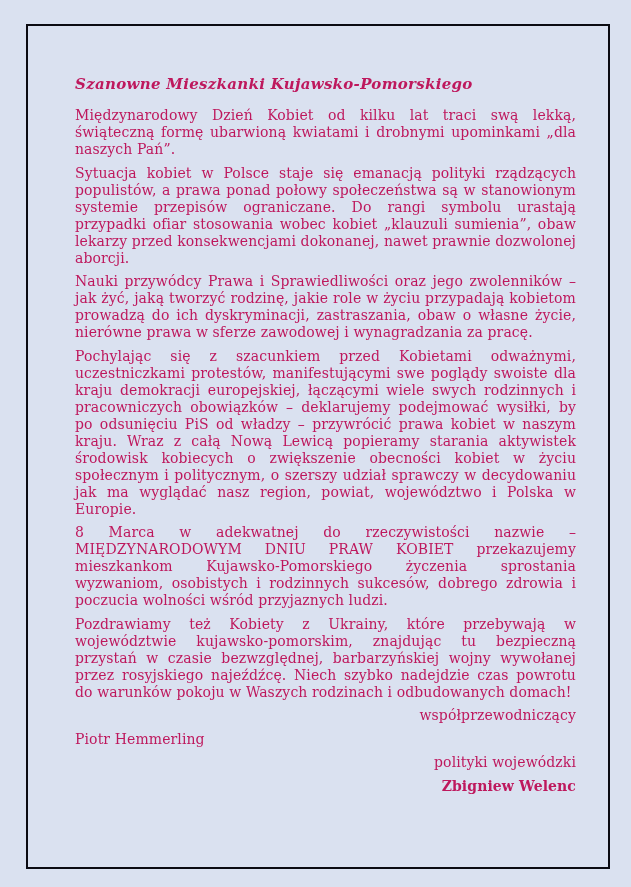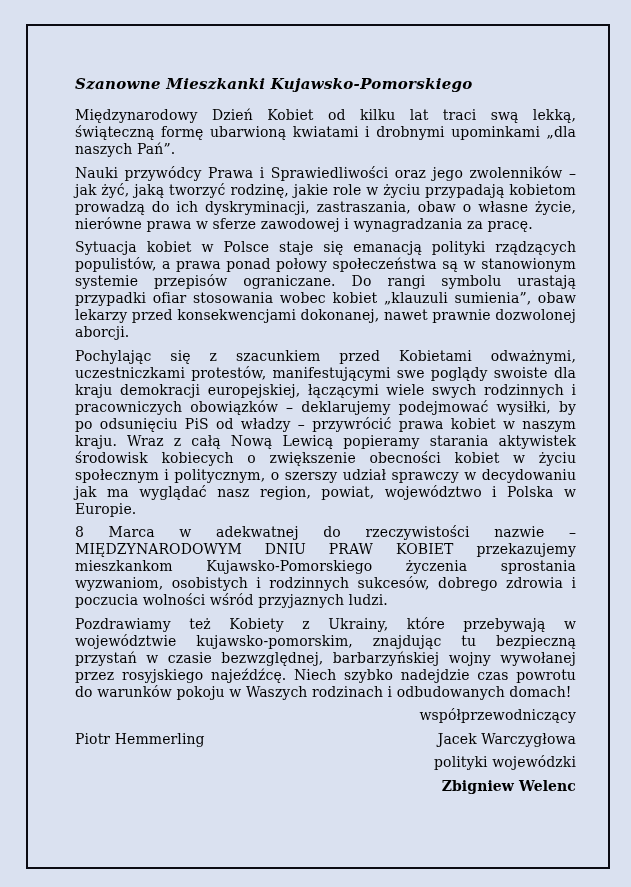--- a/index.html
+++ b/index.html
@@ -5,21 +5,21 @@
   html, body {
     margin: 0;
     padding: 0;
   }
   .page {
     position: relative;
     width: 631px;
     height: 887px;
     background: #dae1f0;
     font-family: "DejaVu Serif", serif;
-    color: #000000;
+    color: #be185d;
     overflow: hidden;
   }
   .frame {
     position: absolute;
     left: 26px;
     top: 24px;
     width: 584px;
     height: 845px;
     border: 2px solid #0b0b12;
     box-sizing: border-box;
@@ -69,37 +69,36 @@
 <body>
 
 <div class="page">
   <div class="frame">
     <div class="content">
 
       <h1 class="salutation">Szanowne Mieszkanki Kujawsko-Pomorskiego</h1>
 
       <p class="body-par">Międzynarodowy Dzień Kobiet od kilku lat traci swą lekką, świąteczną formę ubarwioną kwiatami i drobnymi upominkami „dla naszych Pań”.</p>
 
+      <p class="body-par">Sytuacja kobiet w Polsce staje się emanacją polityki rządzących populistów, a prawa ponad połowy społeczeństwa są w stanowionym systemie przepisów ograniczane. Do rangi symbolu urastają przypadki ofiar stosowania wobec kobiet „klauzuli sumienia”, obaw lekarzy przed konsekwencjami dokonanej, nawet prawnie dozwolonej aborcji.</p>
+
       <p class="body-par">Nauki przywódcy Prawa i Sprawiedliwości oraz jego zwolenników – jak żyć, jaką tworzyć rodzinę, jakie role w życiu przypadają kobietom prowadzą do ich dyskryminacji, zastraszania, obaw o własne życie, nierówne prawa w sferze zawodowej i wynagradzania za pracę.</p>
-
-      <p class="body-par">Sytuacja kobiet w Polsce staje się emanacją polityki rządzących populistów, a prawa ponad połowy społeczeństwa są w stanowionym systemie przepisów ograniczane. Do rangi symbolu urastają przypadki ofiar stosowania wobec kobiet „klauzuli sumienia”, obaw lekarzy przed konsekwencjami dokonanej, nawet prawnie dozwolonej aborcji.</p>
 
 
       <p class="body-par">Pochylając się z szacunkiem przed Kobietami odważnymi, uczestniczkami protestów, manifestującymi swe poglądy swoiste dla kraju demokracji europejskiej, łączącymi wiele swych rodzinnych i pracowniczych obowiązków – deklarujemy podejmować wysiłki, by po odsunięciu PiS od władzy – przywrócić prawa kobiet w naszym kraju. Wraz z całą Nową Lewicą popieramy starania aktywistek środowisk kobiecych o zwiększenie obecności kobiet w życiu społecznym i politycznym, o szerszy udział sprawczy w decydowaniu jak ma wyglądać nasz region, powiat, województwo i Polska w Europie.</p>
 
       <p class="body-par">8 Marca w adekwatnej do rzeczywistości nazwie – MIĘDZYNARODOWYM DNIU PRAW KOBIET przekazujemy mieszkankom Kujawsko-Pomorskiego życzenia sprostania wyzwaniom, osobistych i rodzinnych sukcesów, dobrego zdrowia i poczucia wolności wśród przyjaznych ludzi.</p>
 
       <p class="body-par">Pozdrawiamy też Kobiety z Ukrainy, które przebywają w województwie kujawsko-pomorskim, znajdując tu bezpieczną przystań w czasie bezwzględnej, barbarzyńskiej wojny wywołanej przez rosyjskiego najeźdźcę. Niech szybko nadejdzie czas powrotu do warunków pokoju w Waszych rodzinach i odbudowanych domach!</p>
 
 
       <p class="plain-line centered">współprzewodniczący</p>
 
       <div class="names-row">
         <span>Piotr Hemmerling</span>
-        <span>Jacek Warczygłowa</span>
       </div>
 
       <p class="plain-line centered">polityki wojewódzki</p>
 
       <p class="plain-line centered bold">Zbigniew Welenc</p>
 
     </div>
   </div>
 </div>
 

